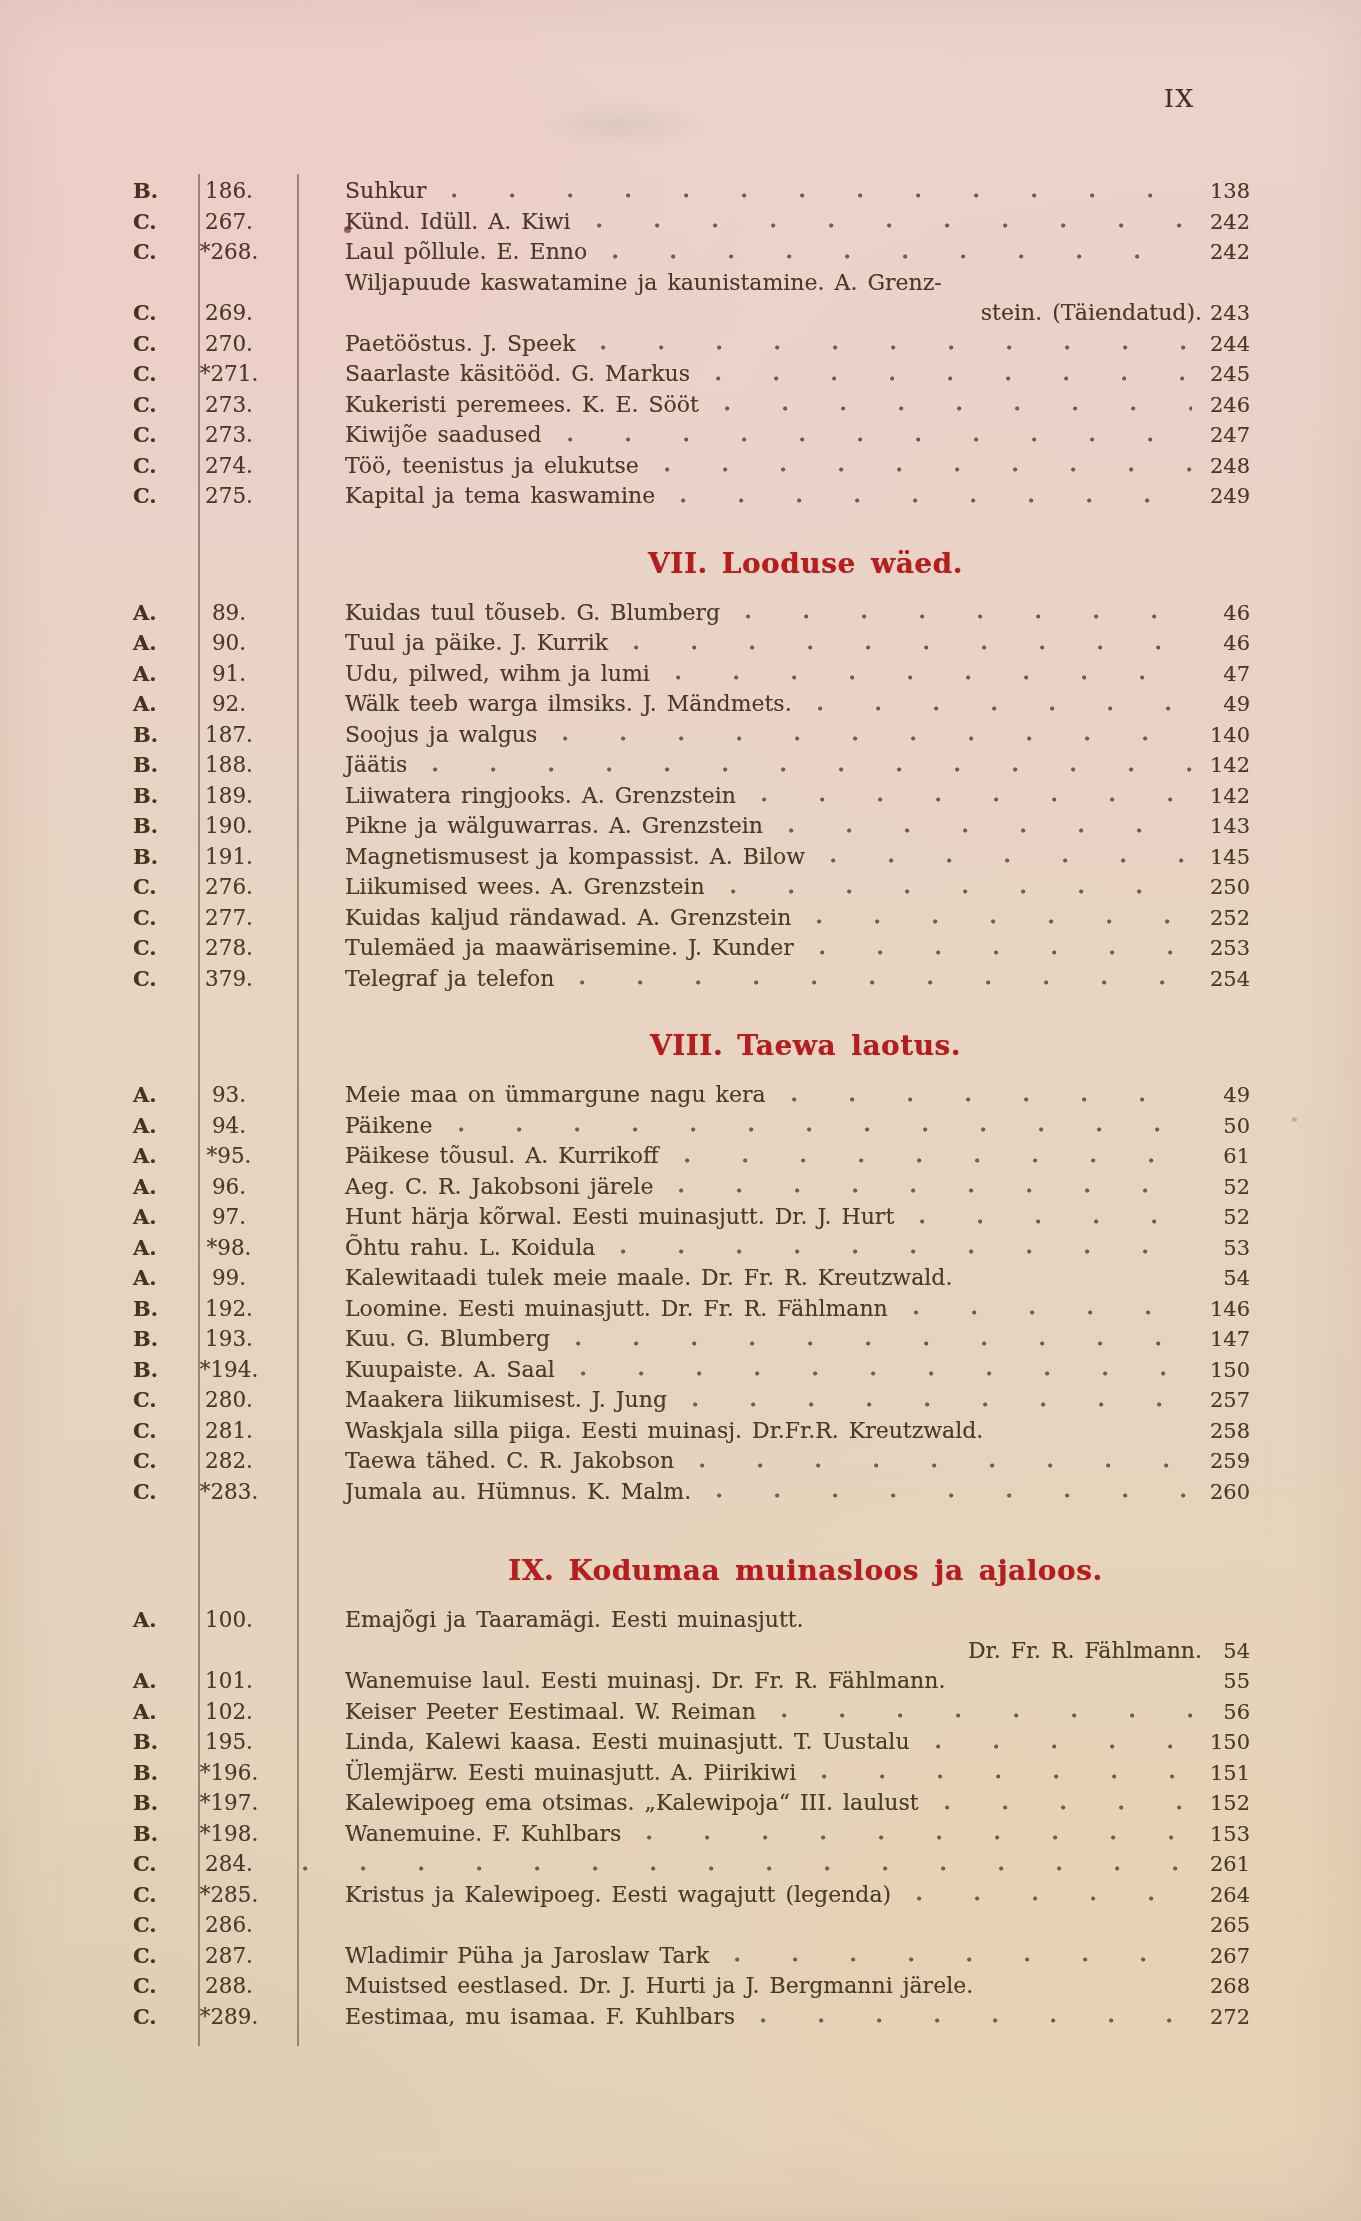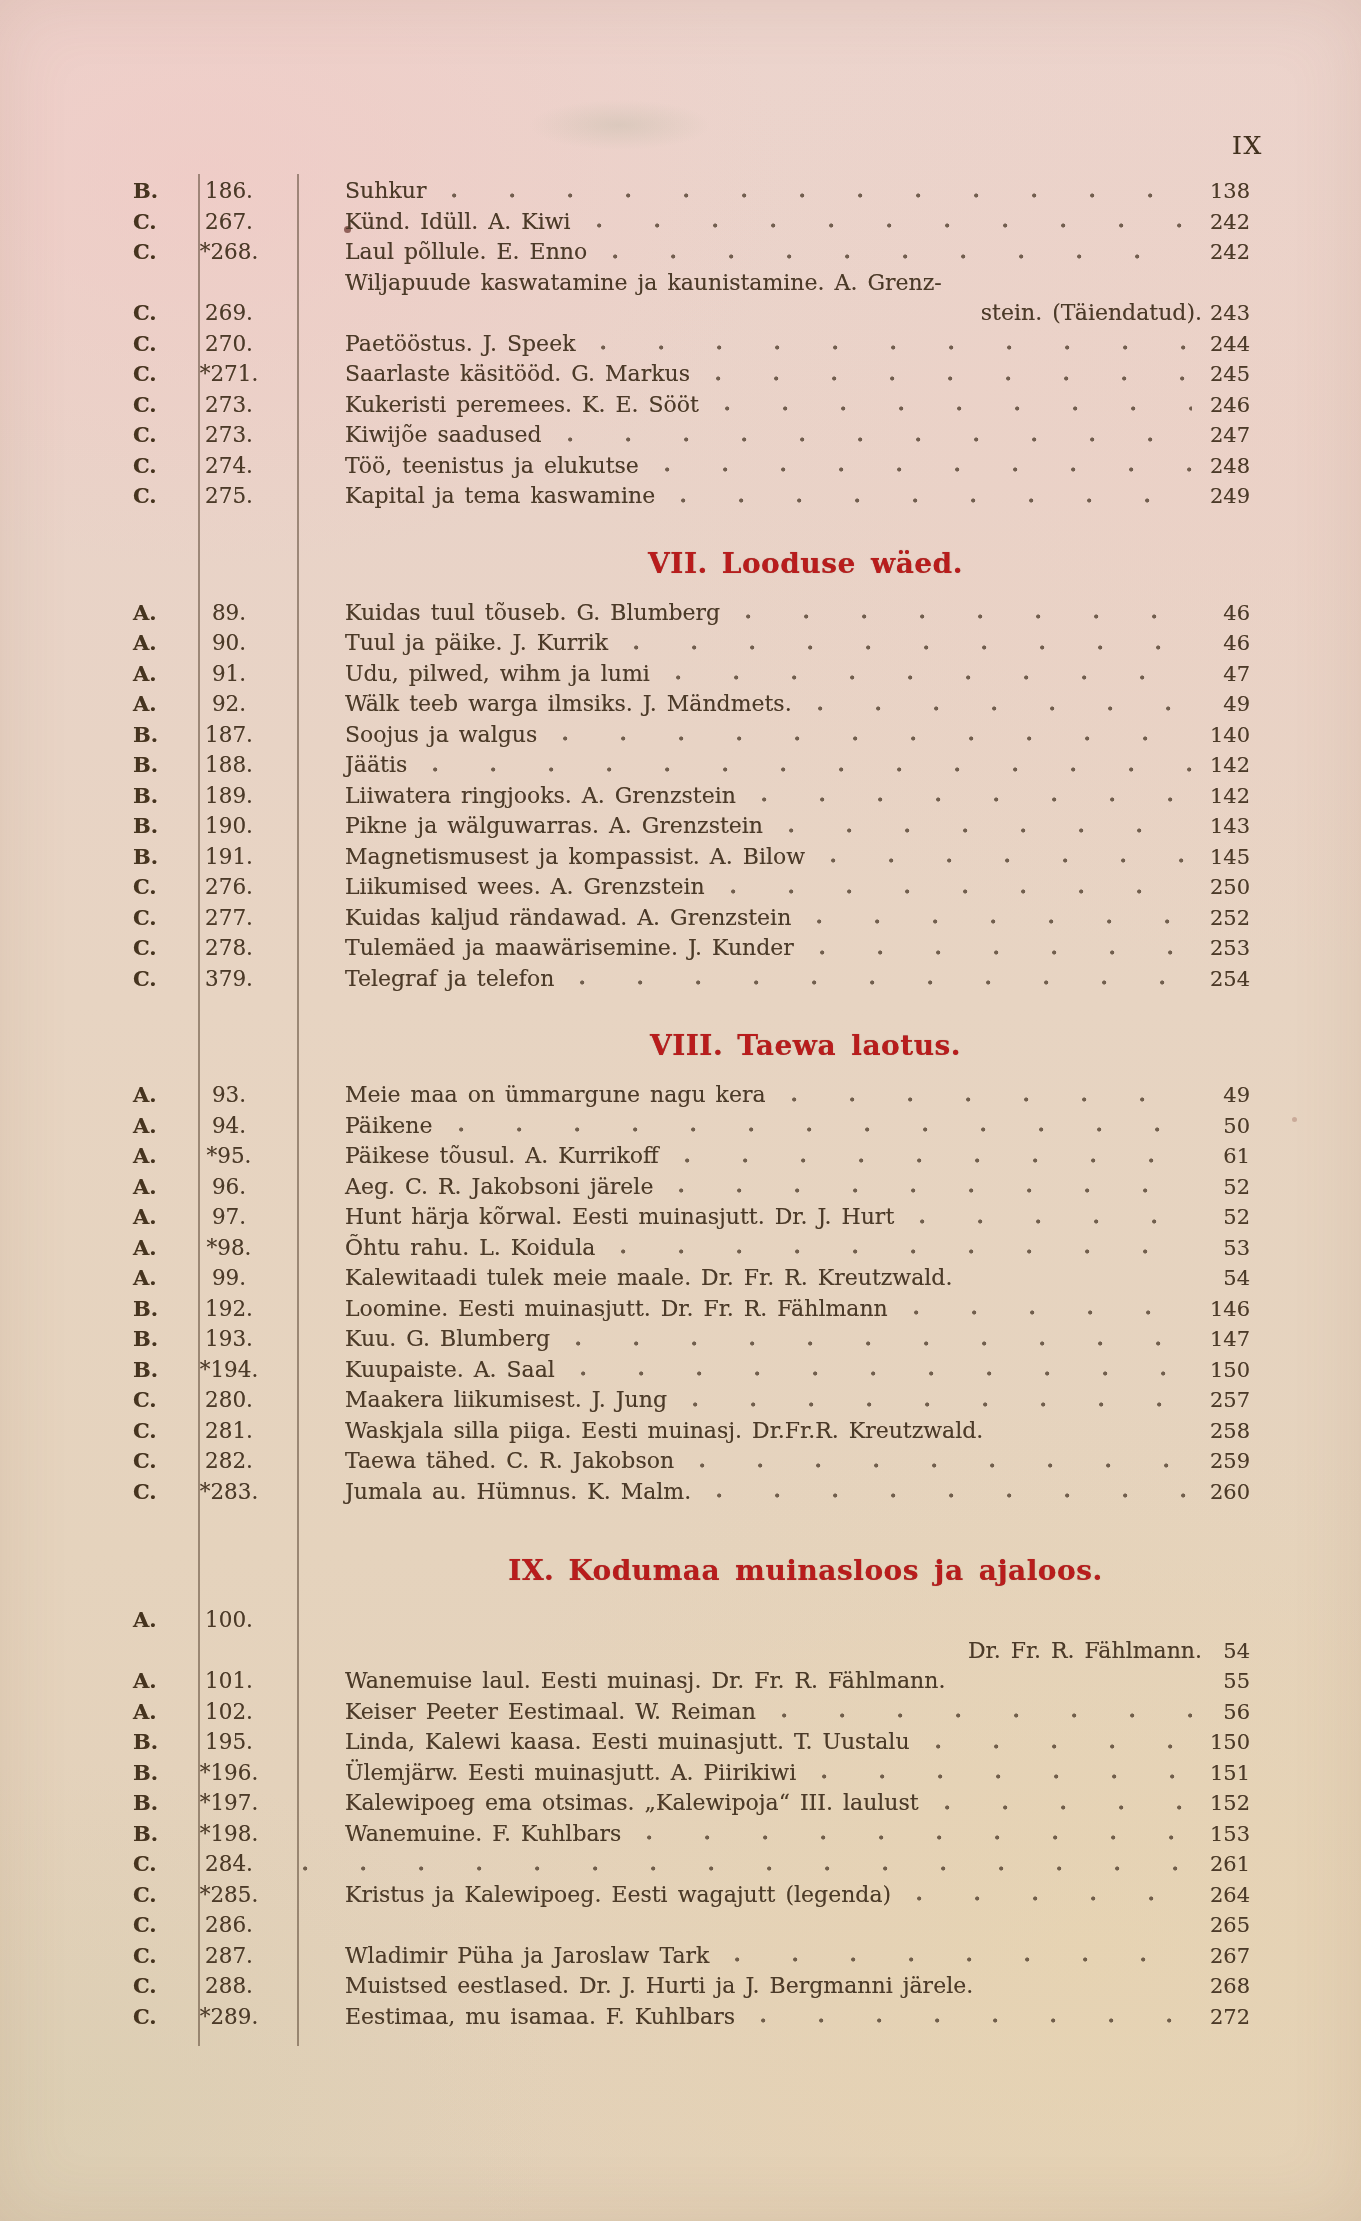--- a/index.html
+++ b/index.html
@@ -12,24 +12,23 @@
       radial-gradient(130px 36px at 620px 125px, rgba(150,165,135,.20), transparent 70%),
       radial-gradient(900px 600px at 15% 8%, rgba(242,199,196,.55), transparent 65%),
       radial-gradient(1100px 900px at 92% 20%, rgba(238,206,196,.35), transparent 60%),
       radial-gradient(1000px 800px at 80% 88%, rgba(233,213,172,.50), transparent 70%),
       radial-gradient(700px 500px at 5% 95%, rgba(205,200,165,.30), transparent 70%),
       linear-gradient(180deg,#ecd4cd 0%,#e9d3c8 22%,#e7d4c2 45%,#e5d3bd 70%,#e2d0b8 100%);
     box-shadow:inset 0 0 70px rgba(140,100,70,.14);
   }
   .page{position:absolute;inset:0;}
   .folio{
-    position:absolute;left:1232px;top:84px;
+    position:absolute;left:1164px;top:84px;
     font-size:25px;letter-spacing:1.5px;color:#43321f;
     text-shadow:0 0 .6px rgba(70,50,30,.55);
-    margin-top:47px;
   }
   .rule{position:absolute;top:174px;height:1872px;width:1.6px;background:rgba(92,72,54,.55);}
   .rule-1{left:198px;}
   .rule-2{left:297px;}
   .toc{position:absolute;left:0;top:0;width:100%;padding-top:176px;}
   .row{
     display:flex;align-items:baseline;height:30.5px;line-height:30.5px;
     padding:0 111px 0 133px;font-size:22px;white-space:nowrap;
     text-shadow:0 0 .5px rgba(80,58,38,.45);
   }
@@ -337,20 +336,21 @@
           <span class="title">Jumala au.  Hümnus.  K. Malm.</span>
           <span class="leader"></span>
           <span class="pg">260</span>
         </div>
       </div>
       <div class="section">
         <div class="heading"><span class="h-num">IX.</span><span class="h-title">Kodumaa muinasloos ja ajaloos.</span></div>
         <div class="row">
           <span class="cell letter">A.</span>
           <span class="cell num">100.</span>
+          <span class="title">Emajõgi ja Taaramägi.  Eesti muinasjutt.</span>
           <span class="spacer"></span>
           <span class="pg"></span>
         </div>
         <div class="row">
           <span class="cell letter"></span>
           <span class="cell num"></span>
           <span class="title push-right">Dr. Fr. R. Fählmann.</span>
           <span class="pg">54</span>
         </div>
         <div class="row">

